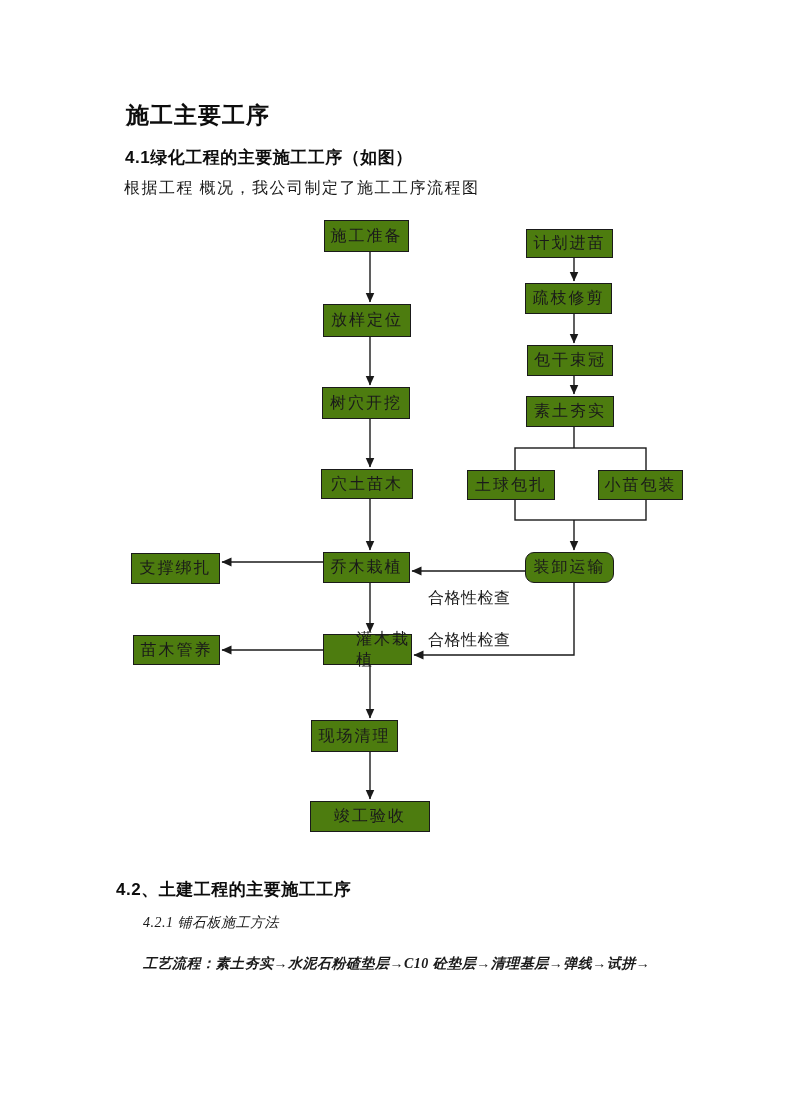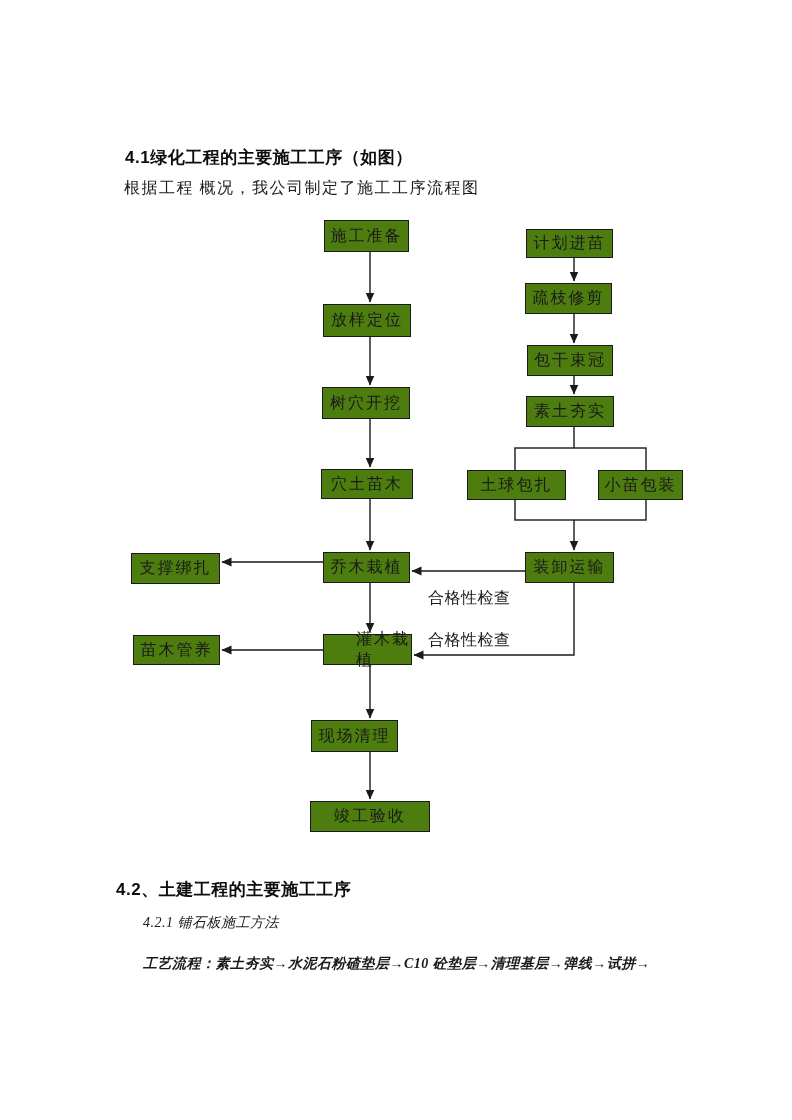--- a/index.html
+++ b/index.html
@@ -37,20 +37,21 @@
   .annot{font-size:16px;letter-spacing:0.5px;color:#1a1a1a;}
   svg{position:absolute;left:0;top:0;}
   svg line, svg path, svg rect{stroke:#1a1a1a;stroke-width:1.4;fill:none;}
   svg marker path{fill:#1a1a1a;stroke:none;}
 </style>
 </head>
 <body>
 
 <div class="page">
 
+  <div class="abs doc-title" style="left:126px;top:100px;">施工主要工序</div>
 
   <div class="abs h-bold" style="left:125px;top:146px;">4.1绿化工程的主要施工工序（如图）</div>
 
   <div class="abs intro" style="left:124px;top:178px;">根据工程 概况，我公司制定了施工工序流程图</div>
 
   <svg width="792" height="1120">
     <defs>
       <marker id="ah" markerUnits="userSpaceOnUse" markerWidth="11" markerHeight="10" refX="9.5" refY="4.5" orient="auto">
         <path d="M0,0 L10,4.5 L0,9 Z"></path>
       </marker>
@@ -85,23 +86,23 @@
       <div class="flow-node" style="left: 322px; top: 387px; width: 88px; height: 32px;">树穴开挖</div>
       <div class="flow-node" style="left: 321px; top: 469px; width: 92px; height: 30px;">穴土苗木</div>
       <div class="flow-node" style="left: 323px; top: 552px; width: 87px; height: 31px;">乔木栽植</div>
       <div class="flow-node" style="left: 323px; top: 634px; width: 89px; height: 31px; padding-left: 32px;">灌木栽植</div>
       <div class="flow-node" style="left: 311px; top: 720px; width: 87px; height: 32px;">现场清理</div>
       <div class="flow-node" style="left: 310px; top: 801px; width: 120px; height: 31px;">竣工验收</div>
       <div class="flow-node" style="left: 526px; top: 229px; width: 87px; height: 29px;">计划进苗</div>
       <div class="flow-node" style="left: 525px; top: 283px; width: 87px; height: 31px;">疏枝修剪</div>
       <div class="flow-node" style="left: 527px; top: 345px; width: 86px; height: 31px;">包干束冠</div>
       <div class="flow-node" style="left: 526px; top: 396px; width: 88px; height: 31px;">素土夯实</div>
-      <div class="flow-node" style="left: 467px; top: 470px; width: 99px; height: 30px;">土球包扎</div>
+      <div class="flow-node" style="left: 467px; top: 470px; width: 88px; height: 30px;">土球包扎</div>
       <div class="flow-node" style="left: 598px; top: 470px; width: 85px; height: 30px;">小苗包装</div>
-      <div class="flow-node" style="left: 525px; top: 552px; width: 89px; height: 31px;">装卸运输</div>
+      <div class="flow-node" style="left: 525px; top: 552px; width: 89px; height: 31px; border-radius: 9px;">装卸运输</div>
       <div class="flow-node" style="left: 131px; top: 553px; width: 89px; height: 31px;">支撑绑扎</div>
       <div class="flow-node" style="left: 133px; top: 635px; width: 87px; height: 30px;">苗木管养</div>
     </div>
 
   <div class="abs annot" style="left:428px;top:588px;">合格性检查</div>
   <div class="abs annot" style="left:428px;top:630px;">合格性检查</div>
 
   <div class="abs h-bold" style="left:116px;top:878px;">4.2、土建工程的主要施工工序</div>
   <div class="abs kai" style="left:143px;top:914px;">4.2.1 铺石板施工方法</div>
   <div class="abs proc" style="left:143px;top:955px;">工艺流程：素土夯实→水泥石粉碴垫层→C10 砼垫层→清理基层→弹线→试拼→</div>

